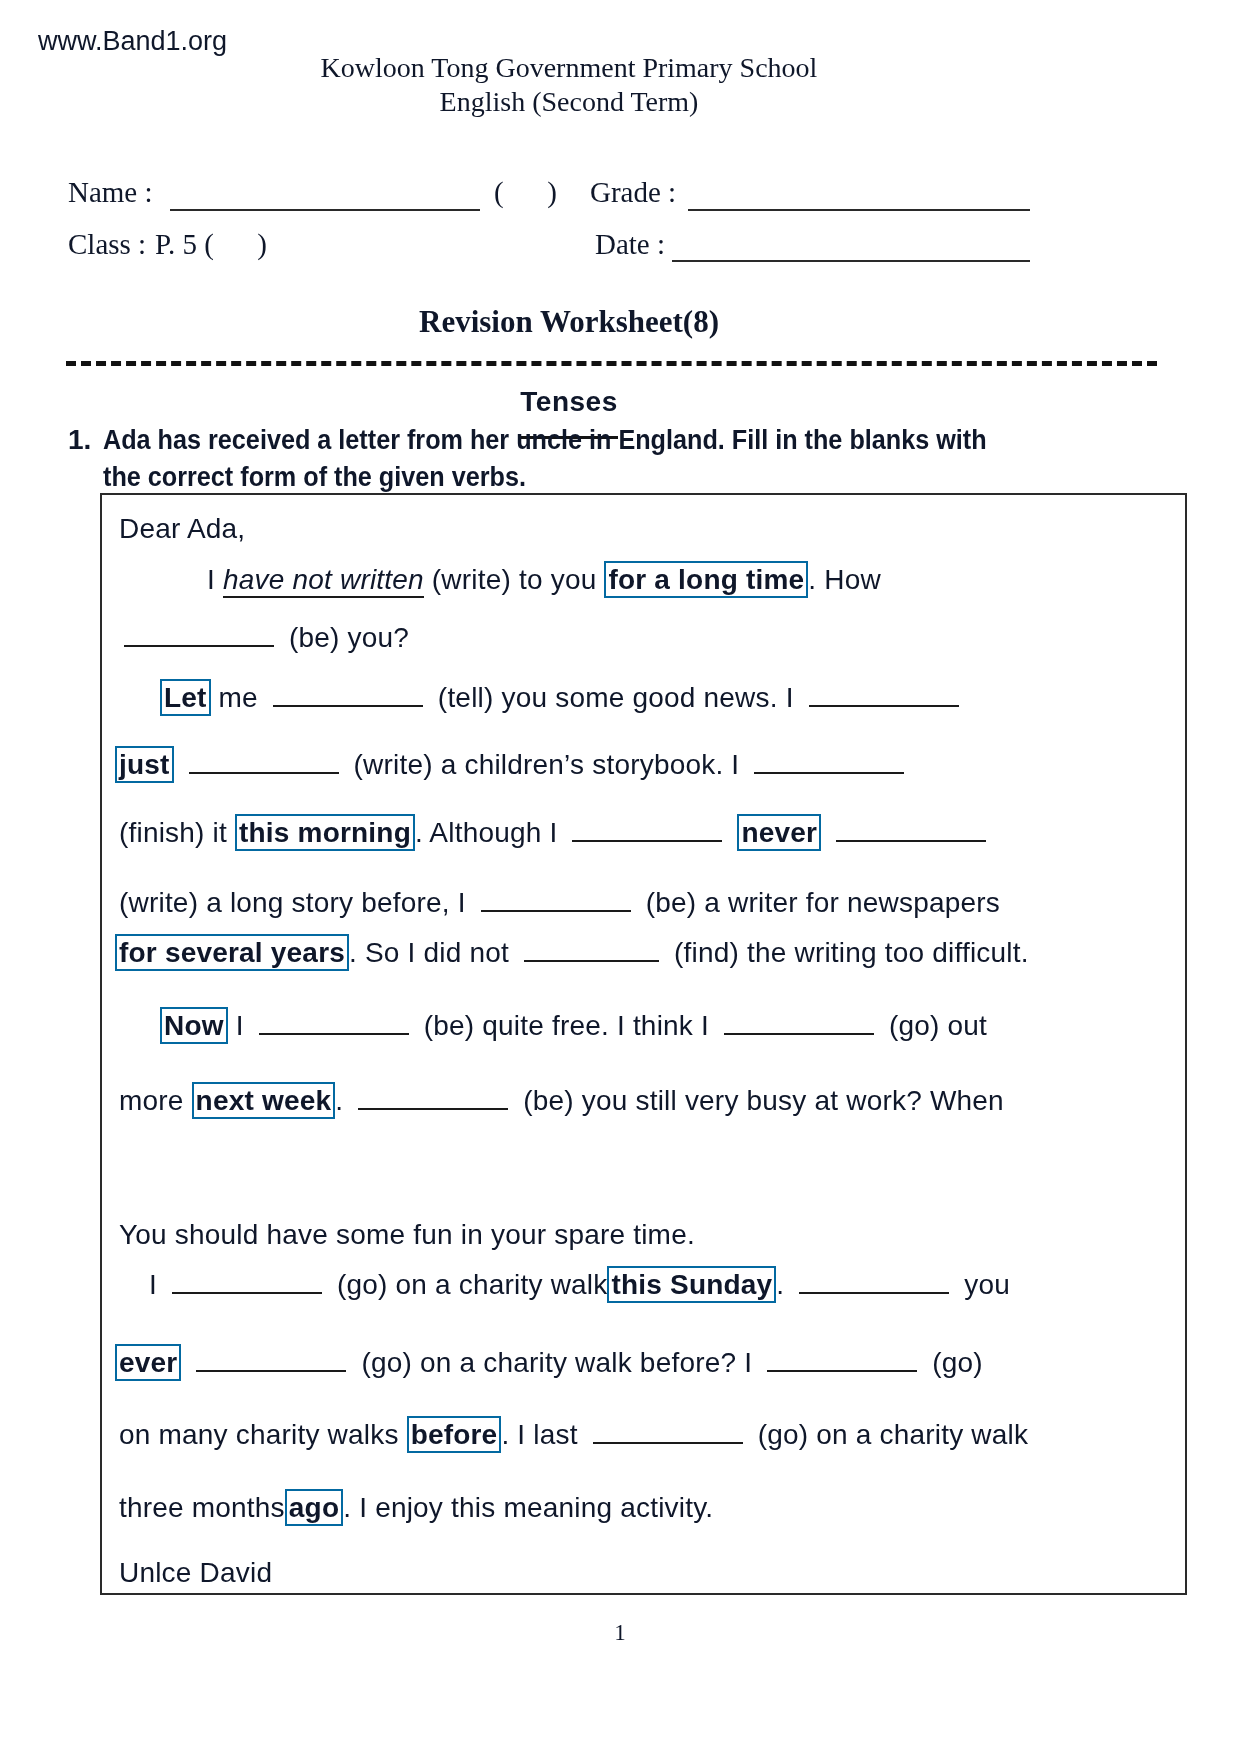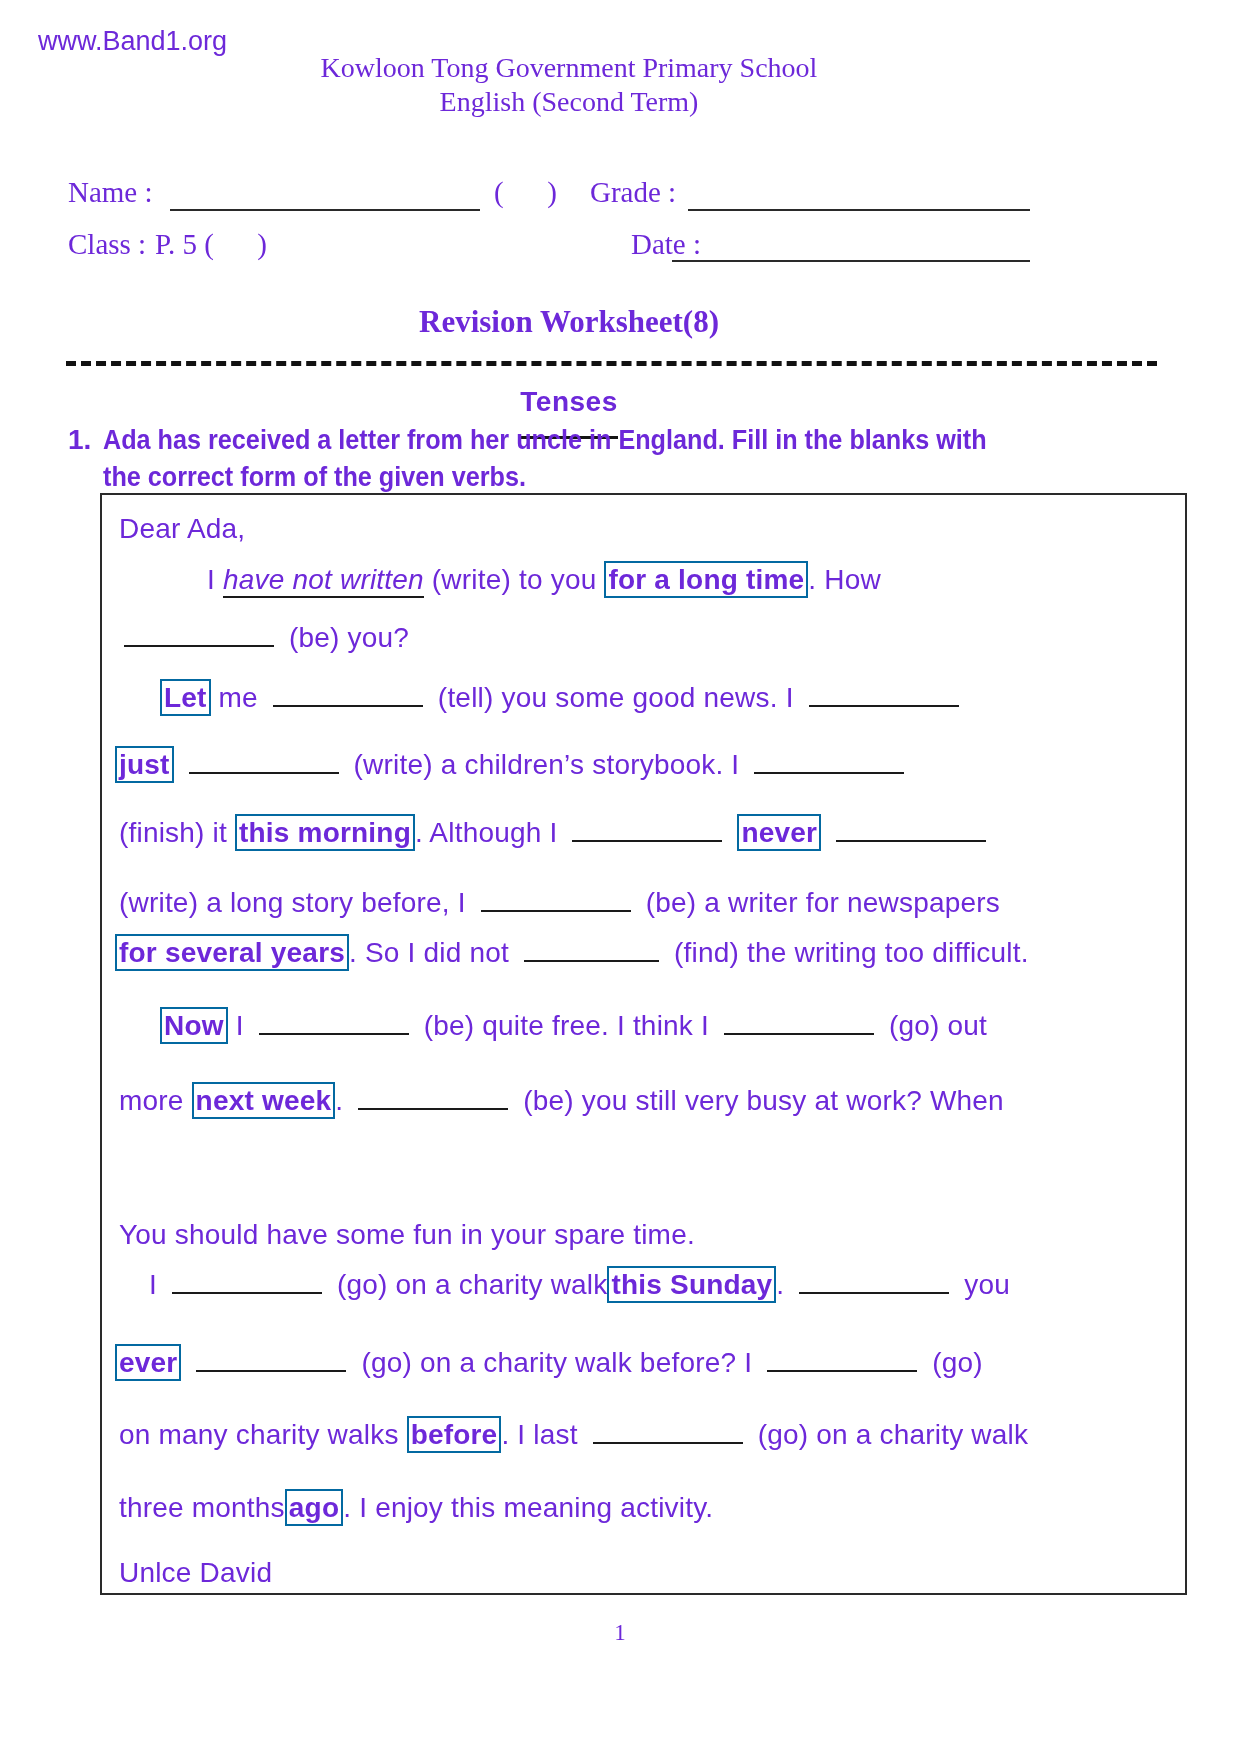--- a/index.html
+++ b/index.html
@@ -1,16 +1,16 @@
 <!DOCTYPE html>
 <html><head>
 <meta charset="utf-8">
 <style>
   html,body{margin:0;padding:0;background:#ffffff;}
-  .page{position:relative;width:1240px;height:1754px;background:#ffffff;color:#6d28d9;
+  .page{position:relative;width:1240px;height:1754px;background:#ffffff;color:#0f172a;
         font-family:"Liberation Sans",sans-serif;overflow:hidden;}
   .abs{position:absolute;}
   .serif{font-family:"Liberation Serif",serif;}
   .center-band{left:16px;width:1106px;text-align:center;}
   .site{left:38px;top:26px;font-size:27px;}
   .school{top:52px;font-size:28px;}
   .subject{top:86px;font-size:28px;}
   .hdr{font-size:29px;white-space:pre;}
   .rule{border-top:2px solid #2a2a2a;height:0;}
   .ws-title{top:304px;font-size:31px;font-weight:bold;}
@@ -40,21 +40,21 @@
   <div class="abs serif center-band subject">English (Second Term)</div>
 
   <div class="abs serif hdr" style="left:68px;top:176px;">Name :</div>
   <div class="abs rule" style="left:170px;top:209px;width:310px;"></div>
   <div class="abs serif hdr" style="left:494px;top:176px;">(      )</div>
   <div class="abs serif hdr" style="left:590px;top:176px;">Grade :</div>
   <div class="abs rule" style="left:688px;top:209px;width:342px;"></div>
 
   <div class="abs serif hdr" style="left:68px;top:228px;">Class :</div>
   <div class="abs serif hdr" style="left:155px;top:228px;">P. 5 (      )</div>
-  <div class="abs serif hdr" style="left:595px;top:228px;margin-left:36px;">Date :</div>
+  <div class="abs serif hdr" style="left:595px;top:228px;">Date :</div>
   <div class="abs rule" style="left:672px;top:260px;width:358px;"></div>
 
   <div class="abs serif center-band ws-title">Revision Worksheet(8)</div>
 
   <div class="abs dashed"></div>
 
   <div class="abs center-band tenses-wrap">
     <span class="tenses">Tenses</span>
   </div>
 

